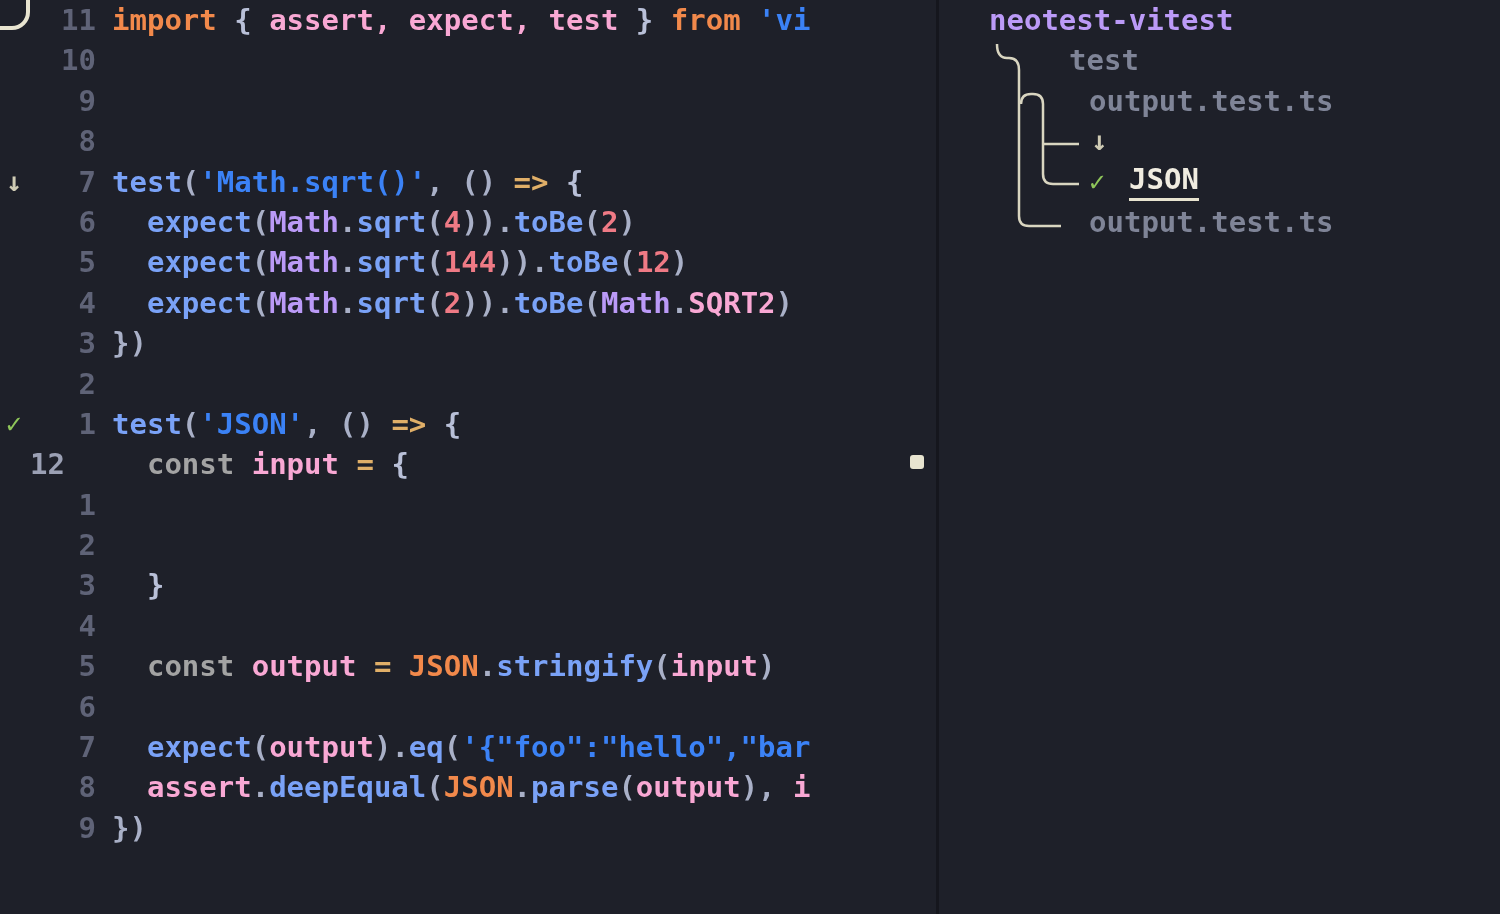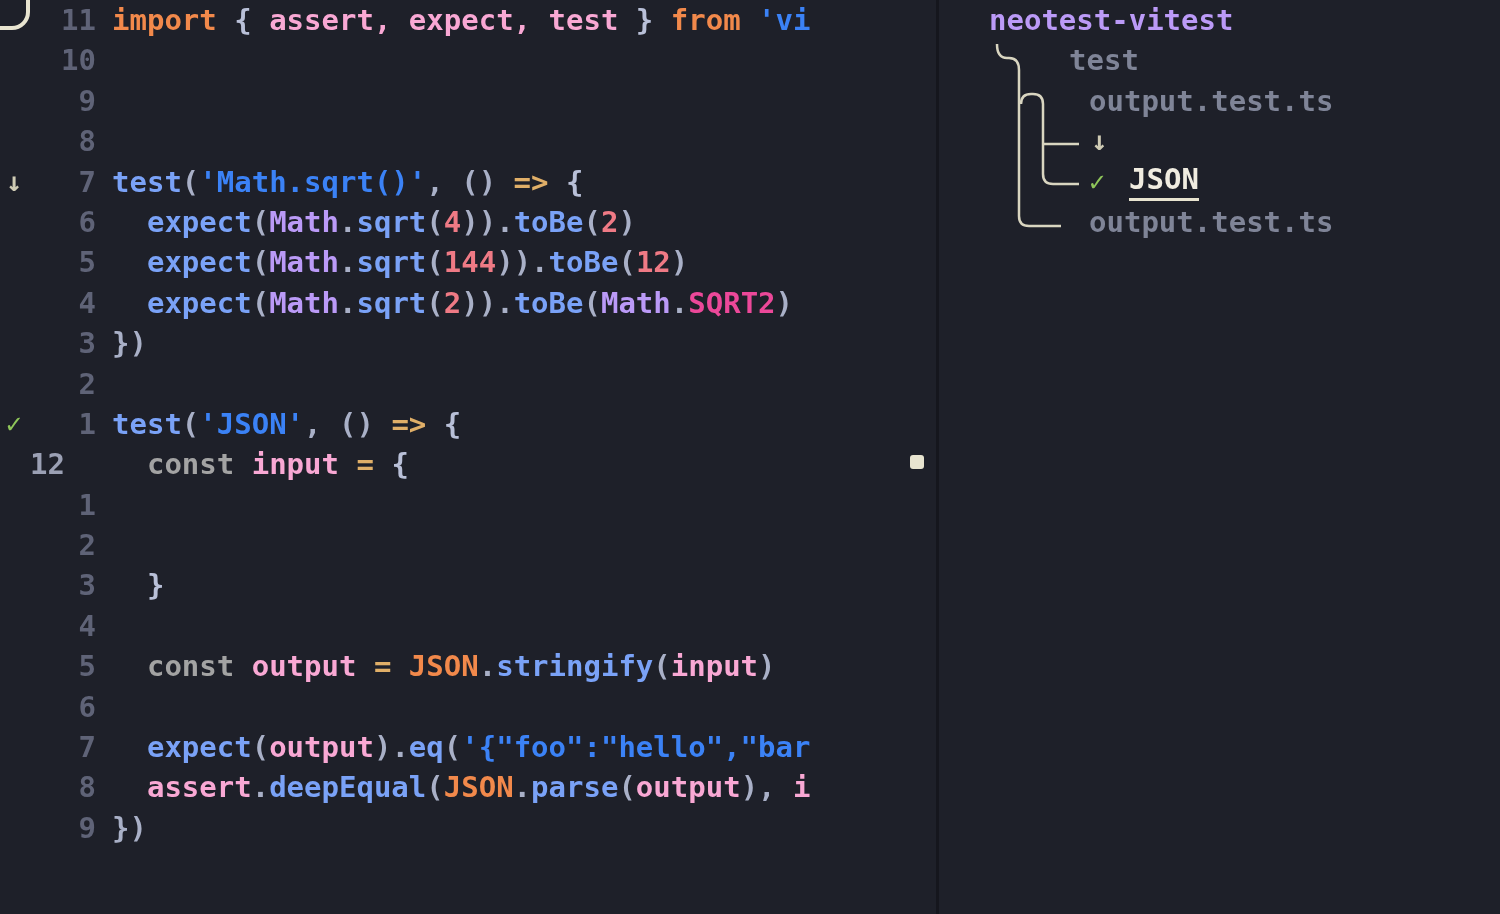--- a/index.html
+++ b/index.html
@@ -78,21 +78,21 @@
   .t-ident     { color:#f9a8d4; }
   .t-punct     { color:#a9b0c7; }
   .t-brace     { color:#b9c0d8; }
   .t-string    { color:#3b82f6; }
   .t-comment   { color:#6b7089; }
   .t-func      { color:#7aa2f7; }
   .t-method    { color:#7aa2f7; }
   .t-number    { color:#ef7a85; }
   .t-type      { color:#bb9af7;text-align:center; }
   .t-builtin   { color:#f2894b; }
-  .t-const     { color:#ec4899;margin-top:8px; }
+  .t-const     { color:#f9a8d4;margin-top:8px; }
   .t-arrow     { color:#e0af68; }
   .t-op        { color:#e0af68; }
   .t-prop      { color:#e5c07b; }
   .t-declare   { color:#a3a3a3;text-align:right; }
 
   
   #block-cursor {
     position:absolute;
     left:910px; top:455px;
     width:14px; height:14px;

